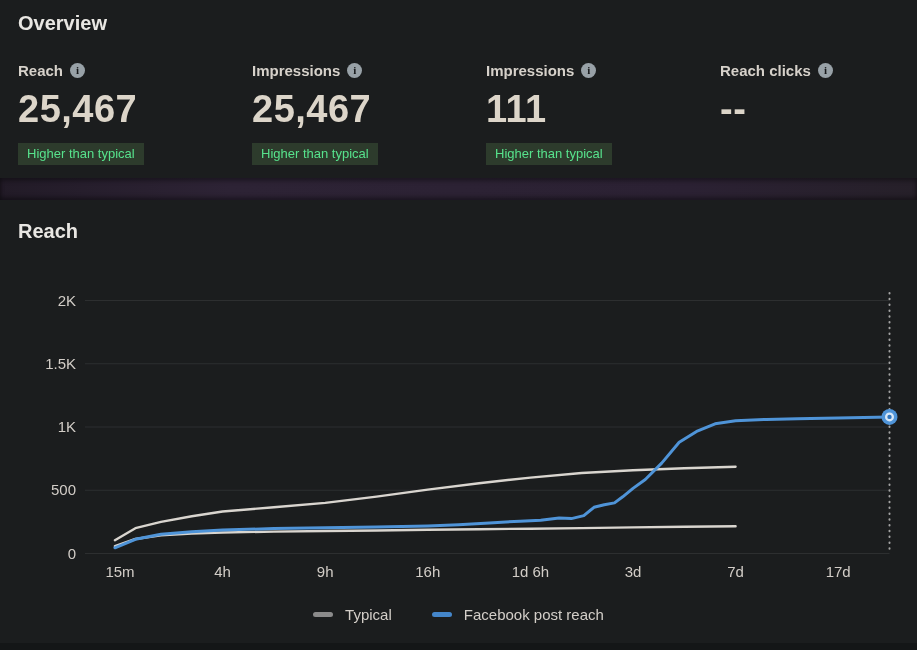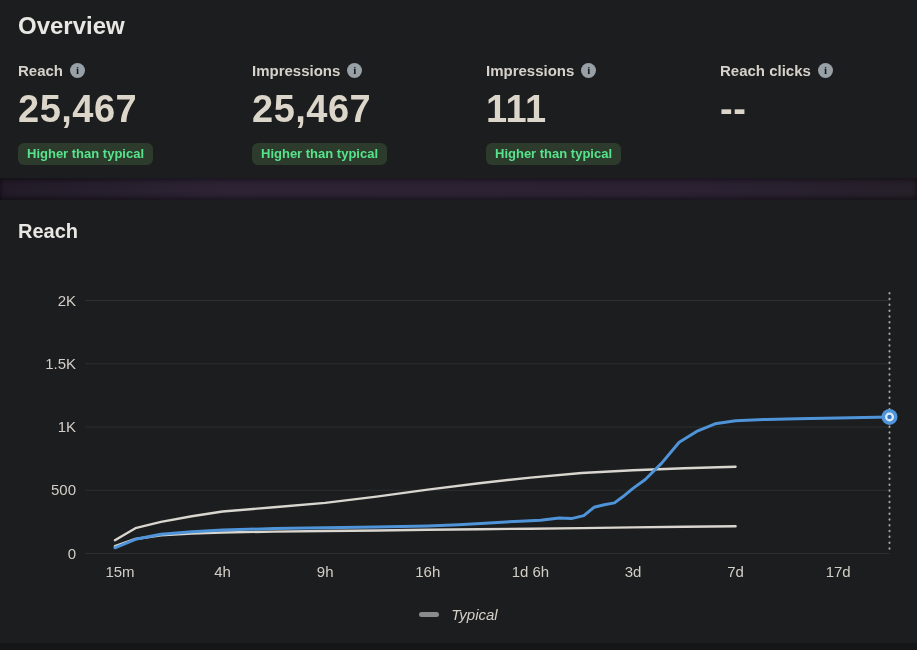--- a/index.html
+++ b/index.html
@@ -1,39 +1,39 @@
 <!DOCTYPE html>
 <html><head>
 <meta charset="utf-8">
 <style>
   html,body{margin:0;padding:0;background:#101112;}
   .page{position:relative;width:917px;height:650px;background:#1b1d1e;overflow:hidden;
         font-family:"Liberation Sans",sans-serif;}
-  .overview-title{position:absolute;left:18px;top:12px;font-size:24px;font-weight:700;color:#e9e7e3;}
+  .overview-title{position:absolute;left:18px;top:12px;font-size:20px;font-weight:700;color:#e9e7e3;}
   .metrics-row{position:absolute;left:18px;top:60px;display:flex;}
   .metric{width:234px;}
   .metric-label-row{display:flex;align-items:center;gap:7px;height:20px;}
   .metric-label{font-size:15px;font-weight:700;color:#d6d1ca;}
   .info-icon{width:15px;height:15px;border-radius:50%;background:#98a1a7;color:#16181a;
              font-family:"Liberation Serif",serif;font-weight:700;font-size:11px;line-height:15px;
              text-align:center;display:inline-block;cursor:pointer;}
   .metric-value{margin-top:8px;font-size:38px;font-weight:700;color:#dcd5c9;letter-spacing:.5px;}
-  .metric-badge{display:inline-block;margin-top:12px;padding:3px 9px 4px;border-radius:6px;
-                background:#2d3b2c;color:#57e28c;font-size:13px;font-weight:700;}
+  .metric-badge{display:inline-block;margin-top:12px;padding:3px 9px 4px;border-radius:0;
+                background:#2d3b2c;color:#57e28c;font-size:13px;font-weight:400;}
   .metric-badge:empty{display:none;}
   .divider-strip{position:absolute;left:0;top:178px;width:100%;height:22px;
                  background:linear-gradient(90deg,#221b27 0%,#2d2335 25%,#2b2133 75%,#262029 100%);
                  box-shadow:inset 0 3px 4px rgba(0,0,0,.35), inset 0 -3px 4px rgba(0,0,0,.35);}
   .reach-title{position:absolute;left:18px;top:220px;font-size:20px;font-weight:700;color:#e9e7e3;}
   #chart-svg{position:absolute;left:0;top:280px;}
   .gridline{stroke:#2d2f30;stroke-width:1;}
   .tick-label{fill:#d2cdc7;font-size:15px;font-family:"Liberation Sans",sans-serif;}
   .cursor-line{stroke:#a3a3a3;stroke-width:2;stroke-dasharray:.5 5.3;stroke-linecap:round;}
   .legend{position:absolute;left:0;top:606px;width:100%;display:flex;justify-content:center;
-          align-items:center;gap:40px;font-style:italic;}
+          align-items:center;gap:40px;}
   .legend-item{display:flex;align-items:center;gap:12px;cursor:pointer;}
   .legend-swatch{width:20px;height:5px;border-radius:3px;}
   .legend-label{font-size:15px;color:#d3cec8;}
   .bottom-strip{position:absolute;left:0;top:643px;width:100%;height:7px;background:#141617;}
 </style>
 </head>
 <body>
 
 <div class="page">
 
@@ -104,16 +104,20 @@
       <circle cx="889.5" cy="136.88" r="8" fill="#4f94d8"></circle>
       <circle cx="889.5" cy="136.88" r="4.5" fill="#d9e8f6"></circle>
       <circle cx="889.5" cy="136.88" r="2.2" fill="#2f74bd"></circle>
     </svg>
 
   <div class="legend">
     <div class="legend-item">
       <span class="legend-swatch" style="background: rgb(139, 139, 139);"></span>
       <span class="legend-label">Typical</span>
     </div>
+    <div class="legend-item">
+      <span class="legend-swatch" style="background: rgb(68, 134, 202);"></span>
+      <span class="legend-label">Facebook post reach</span>
+    </div>
   </div>
 
   <div class="bottom-strip"></div>
 </div>
 
 </body></html>

